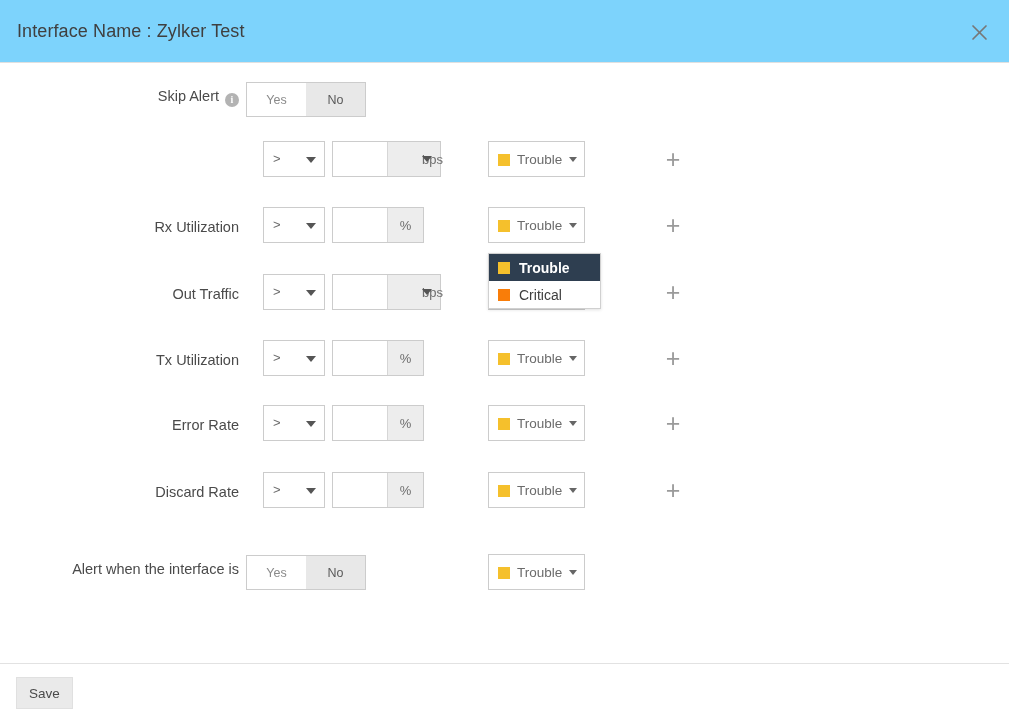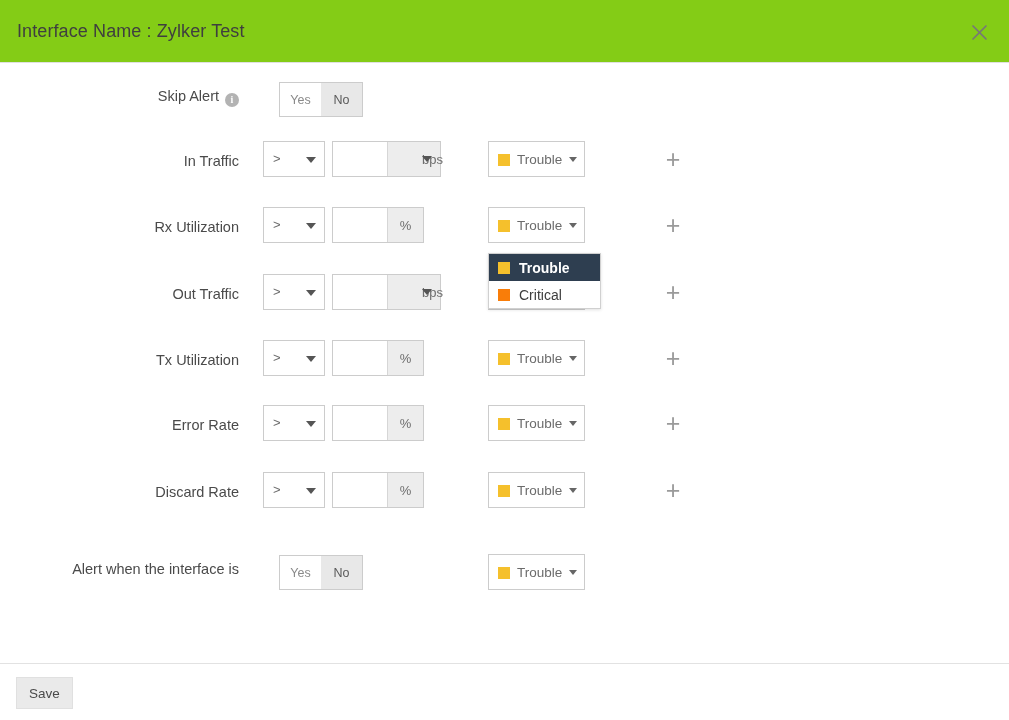--- a/index.html
+++ b/index.html
@@ -16,21 +16,21 @@
     width: 1009px;
     height: 720px;
     background: #ffffff;
   }
 
   
   .dialog-header {
     position: absolute;
     left: 0; top: 0;
     width: 1009px; height: 63px;
-    background: #84cc16;
+    background: #7dd3fc;
     border-bottom: 1px solid #e0e0e0;
   }
   .dialog-title {
     position: absolute;
     left: 17px; top: 21px;
     font-size: 18px;
     color: #3f3f3f;
     letter-spacing: .1px;
     white-space: nowrap;
   }
@@ -80,22 +80,22 @@
     line-height: 14px;
     text-align: center;
     font-style: normal;
     font-family: "Liberation Serif", serif;
     cursor: pointer;
   }
 
   
   .toggle {
     position: absolute;
-    left: 279px;
-    width: 84px; height: 35px;
+    left: 246px;
+    width: 120px; height: 35px;
     border: 1px solid #cccccc;
     background: #ffffff;
     display: flex;
     overflow: hidden;
     cursor: pointer;
     text-align: right;
   }
   .toggle-seg {
     flex: 1;
     display: flex; align-items: center; justify-content: center;
@@ -283,21 +283,20 @@
       <div class="row-label">
         <span>Skip Alert</span><i class="info-icon">i</i>
       </div>
       <div class="toggle" style="top:-5px;">
         <div class="toggle-seg">Yes</div>
         <div class="toggle-seg active">No</div>
       </div>
     </div>
 
     <div class="form-row" style="top:88px;">
-      <div class="row-label">In Traffic</div>
       <div class="op-select" style="top:-11px;">
         <span class="op-val">&gt;</span>
         <span class="caret"></span>
       </div>
       <div class="value-group" style="top:-11px;">
         <input class="value-input" type="text" value="" style="">
         <div class="unit-box with-caret">
           <span>bps</span>
           <span class="caret"></span>
         </div>

